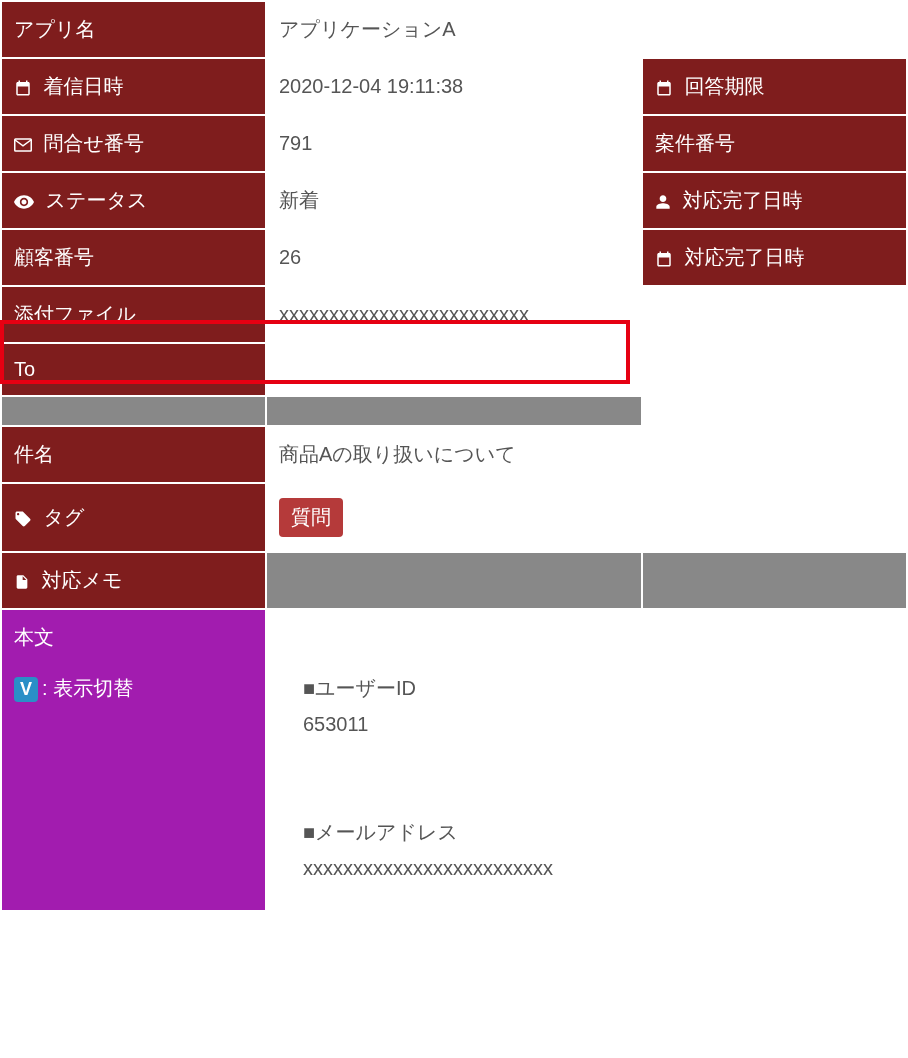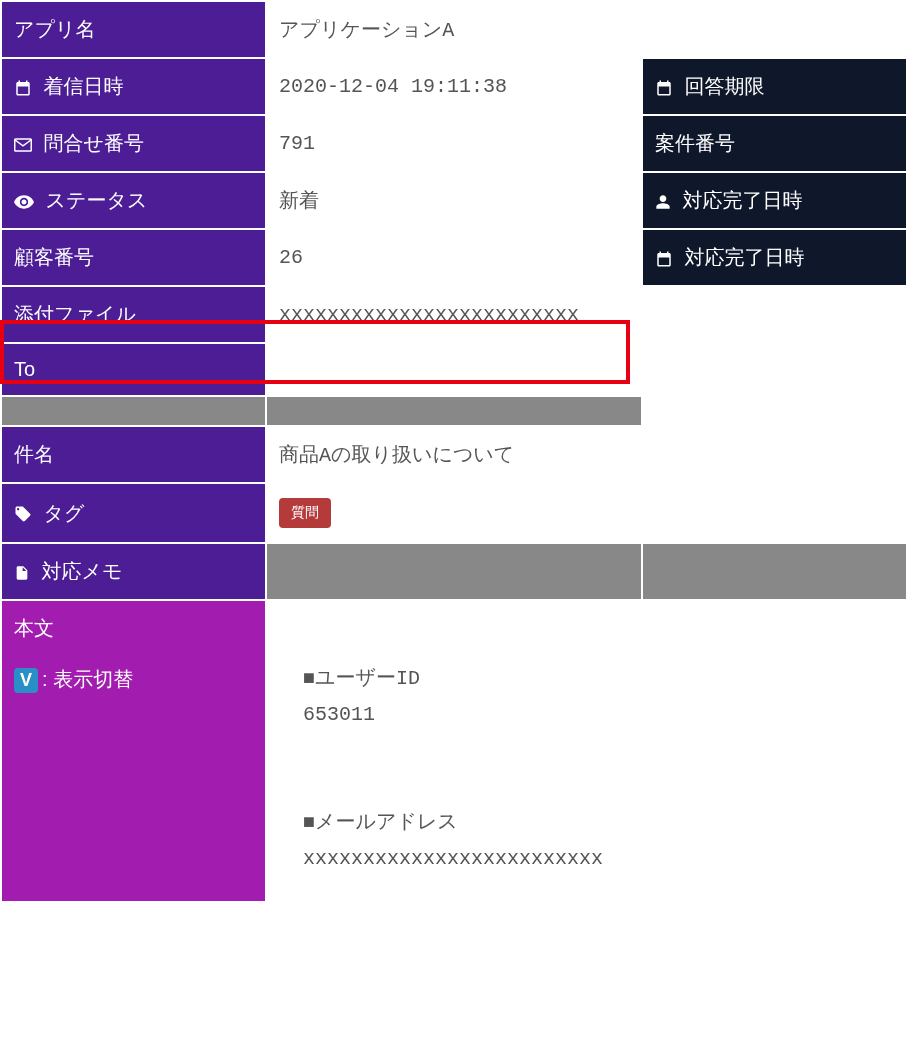--- a/index.html
+++ b/index.html
@@ -12,53 +12,52 @@
     }
     .table { display: table; width: 100%; border-collapse: collapse; }
     .row { display: table-row; }
     .cell {
       display: table-cell;
       vertical-align: middle;
       padding: 14px 12px;
       border: 2px solid #fff;
     }
     .label-cell {
-      background: #4c1d95;
+      background: #7f1d1d;
       color: #fff;
       width: 265px;
       font-weight: 400;
     }
     .label-cell-right {
-      background: #0f172a;
+      background: #7f1d1d;
       color: #fff;
       width: 265px;
       font-weight: 400;
     }
     .value-cell {
       background: #fff;
       color: #555;
-      font-family: Liberation Mono, monospace;
     }
     .full-label {
       background: #888888;
       color: #fff;
     }
     .icon {
       display: inline-block;
       vertical-align: middle;
       margin-right: 6px;
     }
     .icon svg { display: block; }
     .tag-badge {
       display: inline-block;
       background: #b53a3a;
       color: #fff;
       padding: 6px 12px;
       border-radius: 4px;
-      font-size: 14px;
+      font-size: 20px;
     }
     .v-badge {
       display: inline-block;
       background: #2a8fc7;
       color: #fff;
       padding: 2px 6px;
       border-radius: 4px;
       font-size: 18px;
       font-weight: bold;
       margin-right: 4px;

